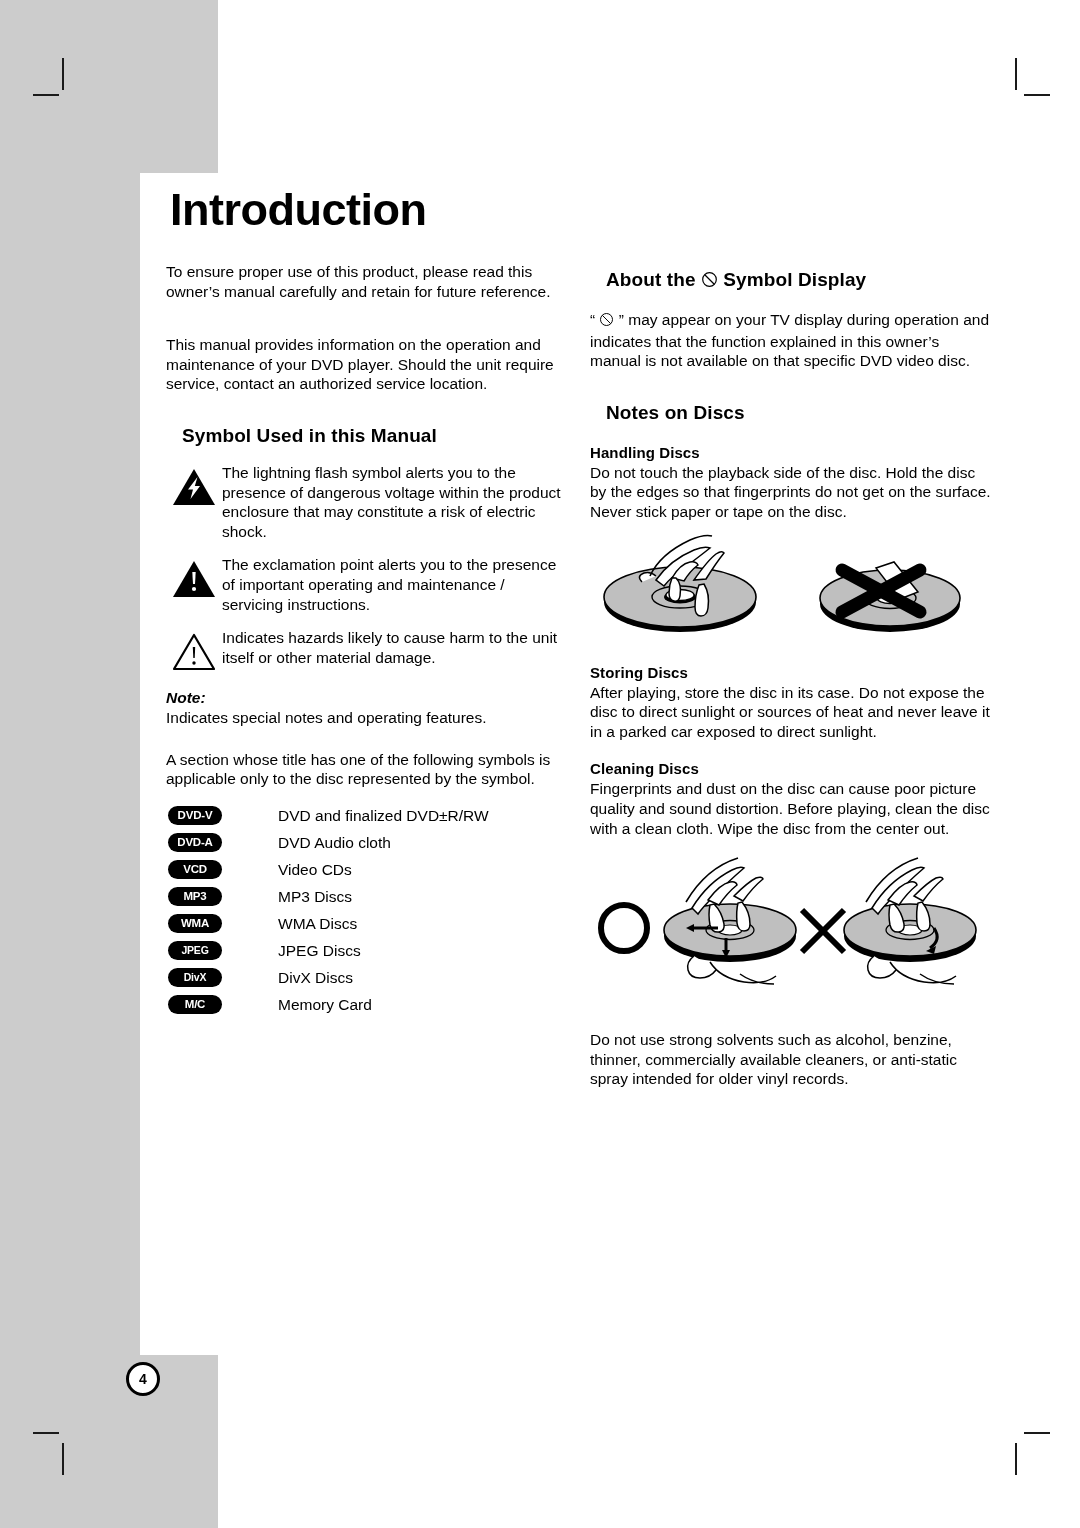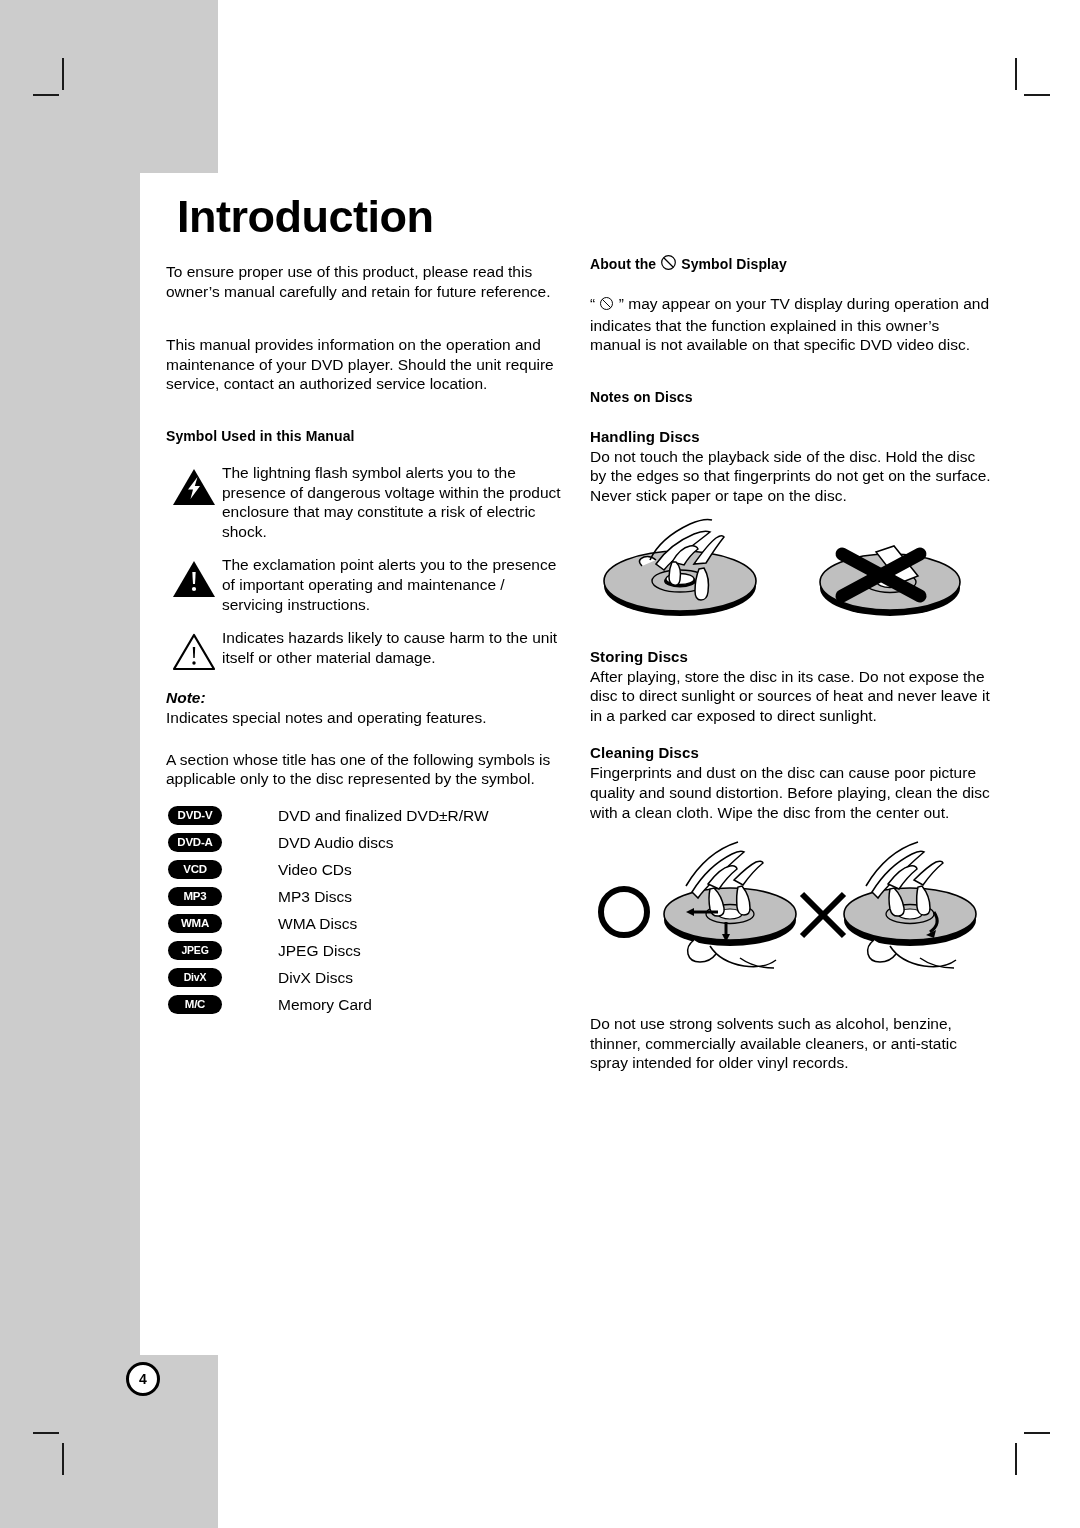--- a/index.html
+++ b/index.html
@@ -24,29 +24,29 @@
     display:flex;align-items:center;justify-content:center;
     font-size:14px;font-weight:700;line-height:1;
   }
 
   
   .col{position:absolute;top:0;}
   .col-left{left:166px;width:396px;}
   .col-right{left:590px;width:404px;}
 
   h1.title{
-    margin:11px;position:absolute;left:166px;top:183px;
+    margin:4px;position:absolute;left:166px;top:183px;
     font-size:45px;font-weight:700;letter-spacing:-0.5px;line-height:1;
   }
 
   p{margin:0;font-size:15.5px;line-height:19.6px;}
   .para{margin-bottom:34px;}
 
   h2{
-    margin:0;font-size:14px;font-weight:700;line-height:24px;letter-spacing:0.1px;
+    margin:16px;font-size:19px;font-weight:700;line-height:24px;letter-spacing:0.1px;
   }
   h3{
     margin:0;font-size:15px;font-weight:700;line-height:20px;letter-spacing:0.1px;
   }
   .lbl-ital{font-size:15.5px;font-weight:700;font-style:italic;line-height:20px;}
 
   
   .sym-row{display:flex;align-items:flex-start;margin-bottom:14px;}
   .sym-ico{width:56px;flex:0 0 56px;display:flex;justify-content:center;padding-top:4px;}
   .sym-txt{flex:1;}
@@ -133,21 +133,21 @@
 
   <p class="para" style="margin-bottom:17px;">A section whose title has one of the following symbols is applicable only to the disc represented by the symbol.</p>
 
   <div style="margin-left:2px;">
     <div class="badge-row">
       <span class="badge">DVD-V</span>
       <span class="badge-lbl">DVD and finalized DVD±R/RW</span>
     </div>
     <div class="badge-row">
       <span class="badge">DVD-A</span>
-      <span class="badge-lbl">DVD Audio discs</span>
+      <span class="badge-lbl">DVD Audio cloth</span>
     </div>
     <div class="badge-row">
       <span class="badge">VCD</span>
       <span class="badge-lbl">Video CDs</span>
     </div>
     <div class="badge-row">
       <span class="badge">MP3</span>
       <span class="badge-lbl">MP3 Discs</span>
     </div>
     <div class="badge-row">

